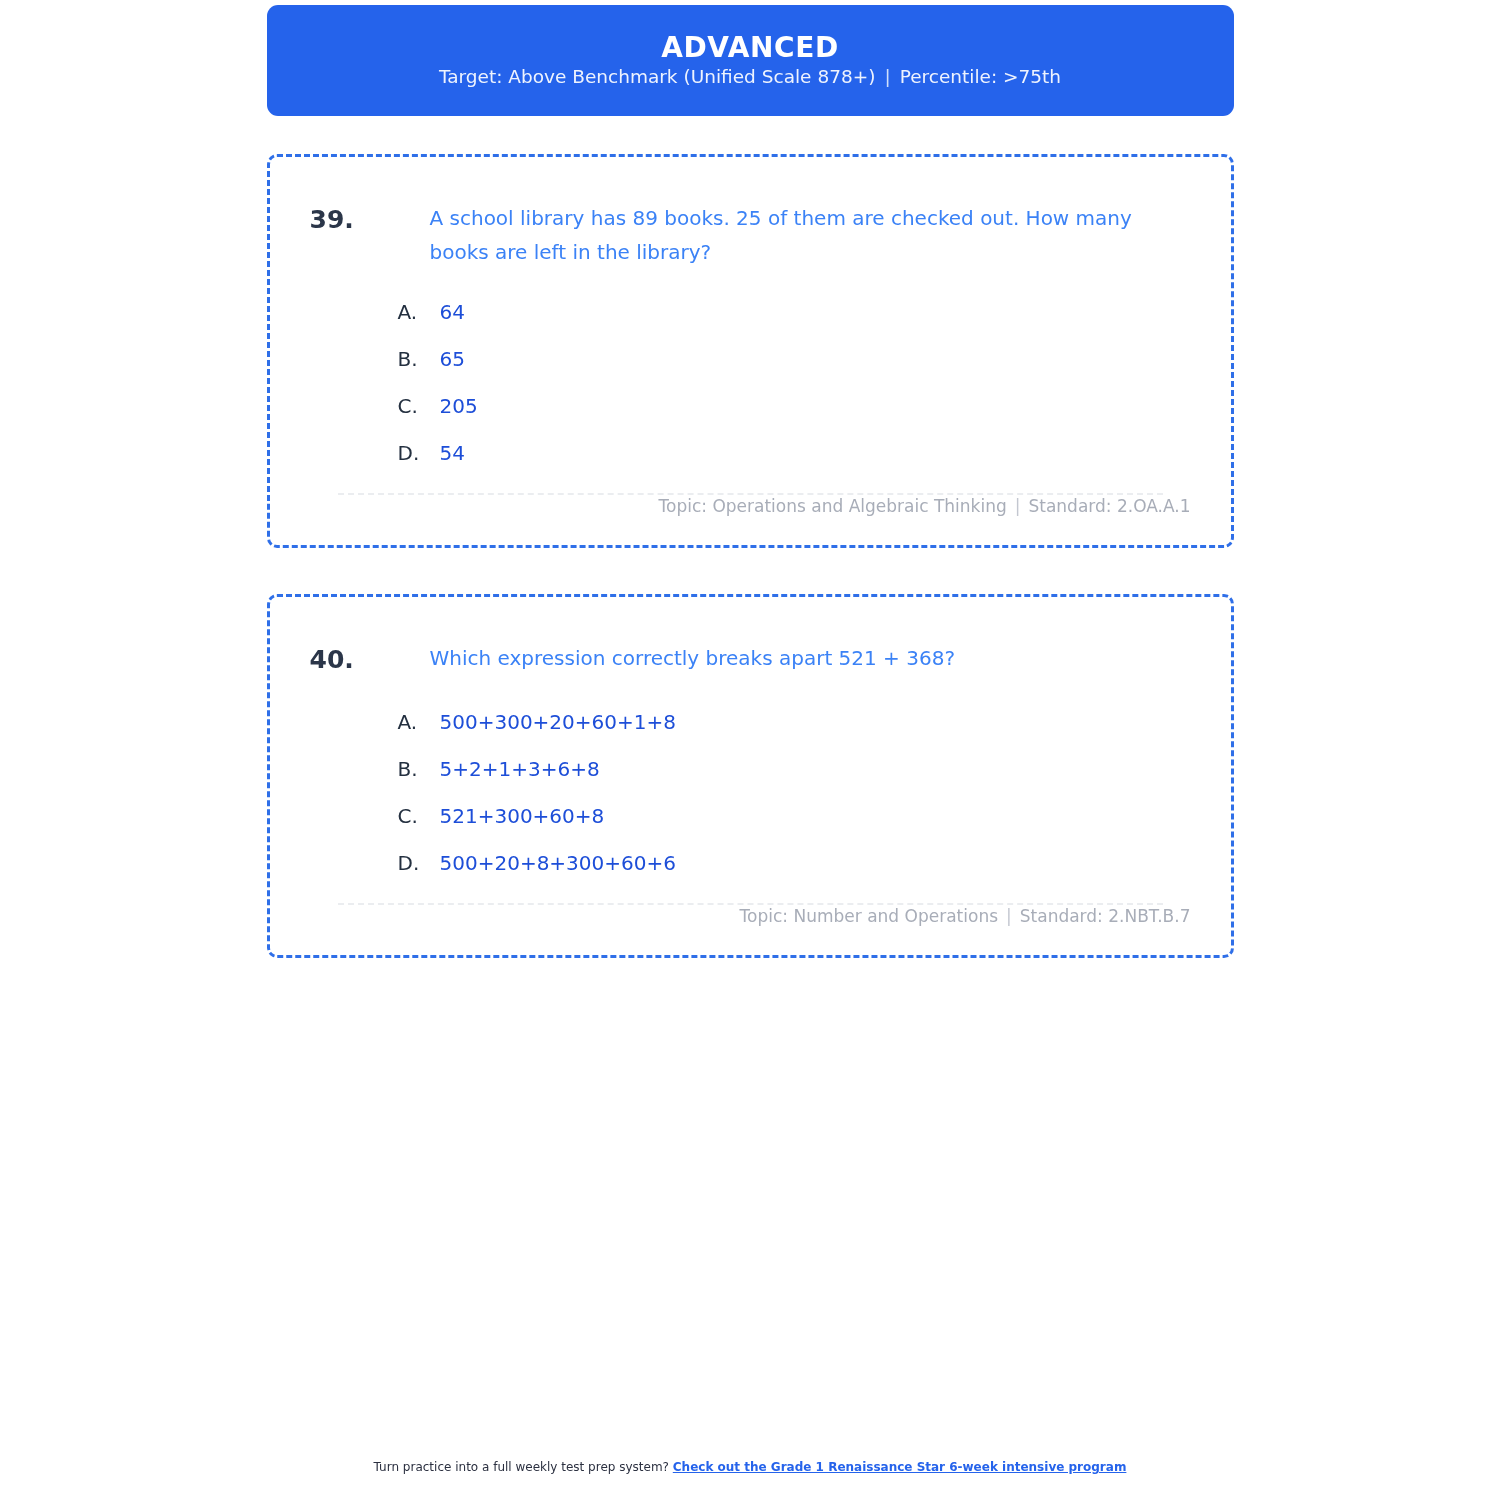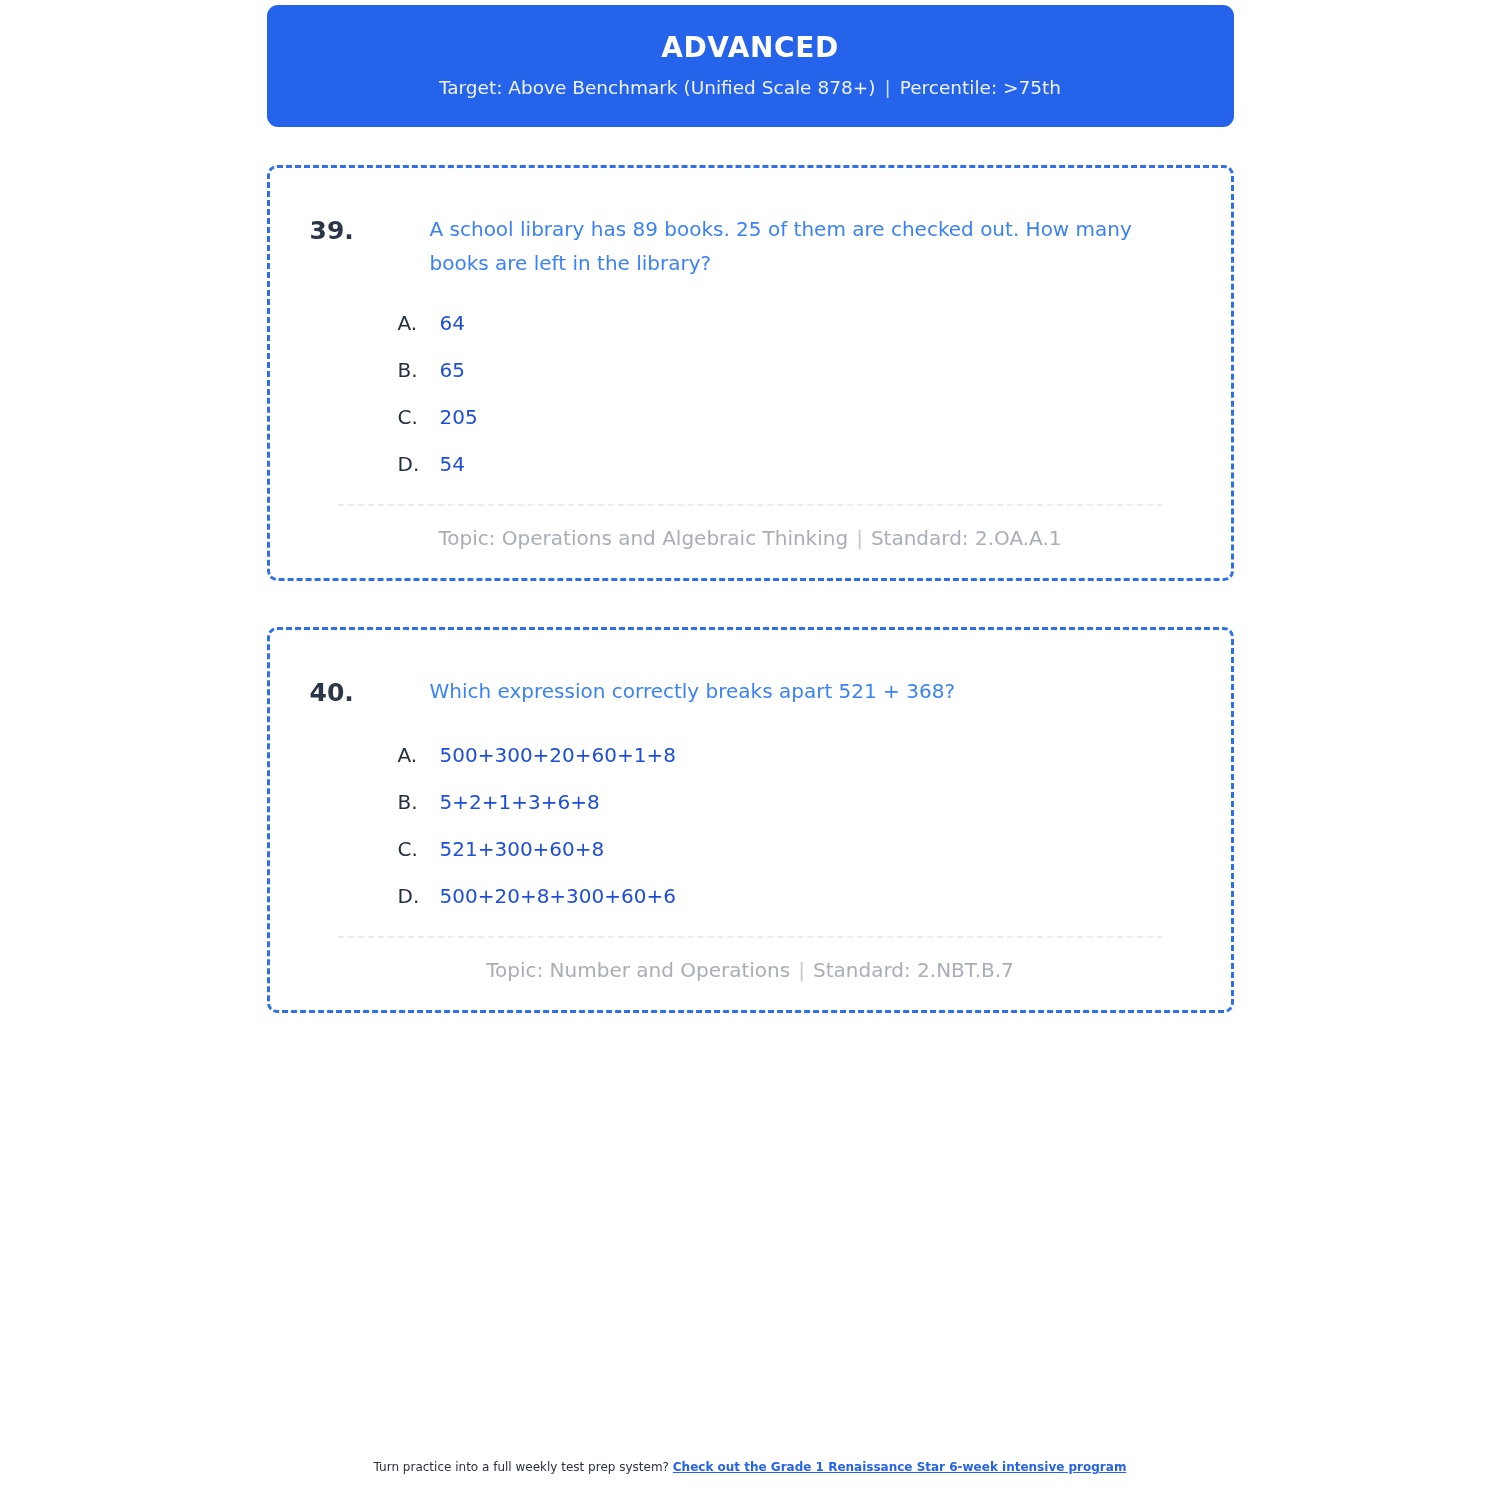--- a/index.html
+++ b/index.html
@@ -32,21 +32,20 @@
     color: #ffffff;
   }
   .level-title {
     font-size: 28px;
     font-weight: bold;
     letter-spacing: 0.6px;
     line-height: 1.2;
     color: #ffffff;
   }
   .level-subtitle {
-    margin-top: 11px;
     font-size: 18.5px;
     font-weight: 400;
     color: #eef3fe;
     line-height: 1.3;
   }
   .level-subtitle .sep {
     padding: 0 9px;
     color: #cfdffb;
   }
 
@@ -109,23 +108,22 @@
     color: #1d4ed8;
   }
 
   .q-divider {
     margin: 16px 0 0 28px;
     width: calc(100% - 56px);
     border-top: 2px dashed #ebedf0;
   }
 
   .q-meta {
-    margin-top: 18px;
-    text-align: center;
-    font-size: 20px;
+    text-align: right;
+    font-size: 17px;
     color: #a8adb8;
     line-height: 1.4;
   }
   .q-meta .sep {
     padding: 0 8px;
     color: #c3c7d0;
   }
 
   
   .footer-cta {

